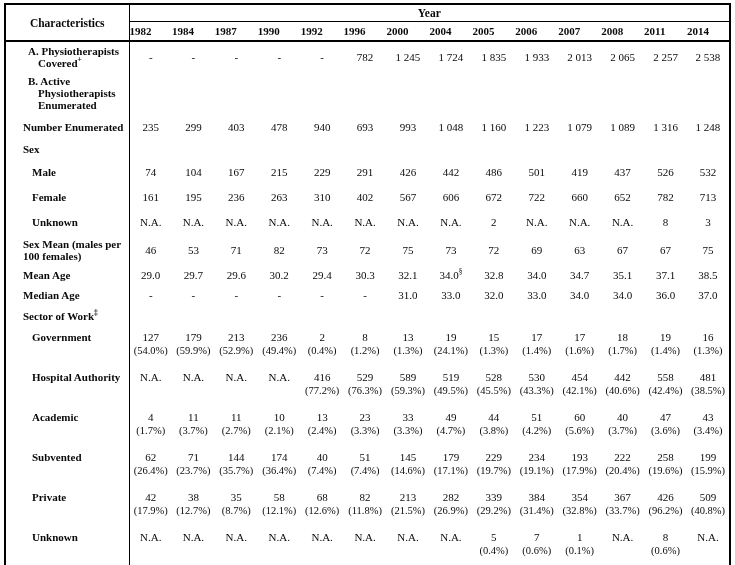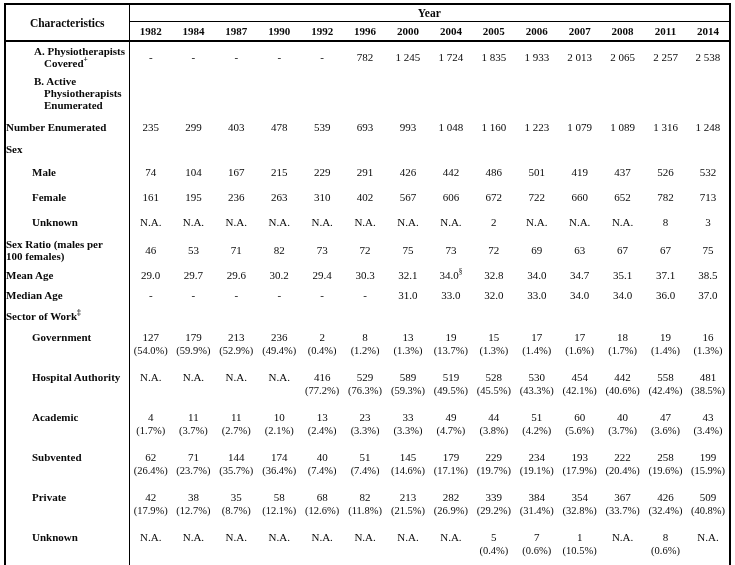--- a/index.html
+++ b/index.html
@@ -16,29 +16,29 @@
   th, td { padding:0; font-size:11px; font-weight:normal; }
   th.corner {
     font-weight:bold; font-size:11.5px; text-align:center; vertical-align:middle;
     border-right:1px solid #000; border-bottom:2px solid #000;
   }
   th.year-label {
     font-weight:bold; font-size:11.5px; text-align:center;
     border-bottom:1px solid #000; height:16px; vertical-align:middle;
   }
   th.yh {
-    font-weight:bold; text-align:center; border-bottom:2px solid #000;
+    font-weight:bold; text-align:left; border-bottom:2px solid #000;
     height:15px; vertical-align:middle; padding:1px 0 2px 0;
   }
   tbody td { text-align:center; vertical-align:middle; line-height:12px; }
   td.stub {
     text-align:left; border-right:1px solid #000; font-weight:bold; vertical-align:middle;
   }
-  .ind0 { padding-left:28px; }
-  .ind1 { }
+  .ind0 { padding-left:22px; }
+  .ind1 { padding-left:17px; }
   .ind2 { padding-left:26px; }
   .hang .cont { padding-left:10px; }
   .ln { line-height:12px; }
   sup { font-size:7.5px; line-height:0; vertical-align:super; }
   tr.haspct td { vertical-align:top; padding-top:5px; }
   tr.haspct td .p { margin-top:2px; font-size:10.5px; line-height:12px; }
   .v { line-height:12px; }
 </style>
 </head>
 <body>
@@ -152,21 +152,21 @@
             <td>
               <div class="v">299</div>
             </td>
             <td>
               <div class="v">403</div>
             </td>
             <td>
               <div class="v">478</div>
             </td>
             <td>
-              <div class="v">539</div>
+              <div class="v">940</div>
             </td>
             <td>
               <div class="v">693</div>
             </td>
             <td>
               <div class="v">993</div>
             </td>
             <td>
               <div class="v">1 048</div>
             </td>
@@ -344,21 +344,21 @@
             </td>
             <td>
               <div class="v">8</div>
             </td>
             <td>
               <div class="v">3</div>
             </td>
           </tr>
           <tr style="height: 31px;">
             <td class="stub ind1">
-              <div class="ln">Sex Ratio (males per</div>
+              <div class="ln">Sex Mean (males per</div>
               <div class="ln cont">100 females)</div>
             </td>
             <td>
               <div class="v">46</div>
             </td>
             <td>
               <div class="v">53</div>
             </td>
             <td>
               <div class="v">71</div>
@@ -537,21 +537,21 @@
             <td>
               <div class="v">8</div>
               <div class="p">(1.2%)</div>
             </td>
             <td>
               <div class="v">13</div>
               <div class="p">(1.3%)</div>
             </td>
             <td>
               <div class="v">19</div>
-              <div class="p">(13.7%)</div>
+              <div class="p">(24.1%)</div>
             </td>
             <td>
               <div class="v">15</div>
               <div class="p">(1.3%)</div>
             </td>
             <td>
               <div class="v">17</div>
               <div class="p">(1.4%)</div>
             </td>
             <td>
@@ -797,21 +797,21 @@
             <td>
               <div class="v">354</div>
               <div class="p">(32.8%)</div>
             </td>
             <td>
               <div class="v">367</div>
               <div class="p">(33.7%)</div>
             </td>
             <td>
               <div class="v">426</div>
-              <div class="p">(32.4%)</div>
+              <div class="p">(96.2%)</div>
             </td>
             <td>
               <div class="v">509</div>
               <div class="p">(40.8%)</div>
             </td>
           </tr>
           <tr class="haspct" style="height: 40px;">
             <td class="stub ind2">
               <div class="ln">Unknown</div>
             </td>
@@ -842,21 +842,21 @@
             <td>
               <div class="v">5</div>
               <div class="p">(0.4%)</div>
             </td>
             <td>
               <div class="v">7</div>
               <div class="p">(0.6%)</div>
             </td>
             <td>
               <div class="v">1</div>
-              <div class="p">(10.5%)</div>
+              <div class="p">(0.1%)</div>
             </td>
             <td>
               <div class="v">N.A.</div>
             </td>
             <td>
               <div class="v">8</div>
               <div class="p">(0.6%)</div>
             </td>
             <td>
               <div class="v">N.A.</div>

